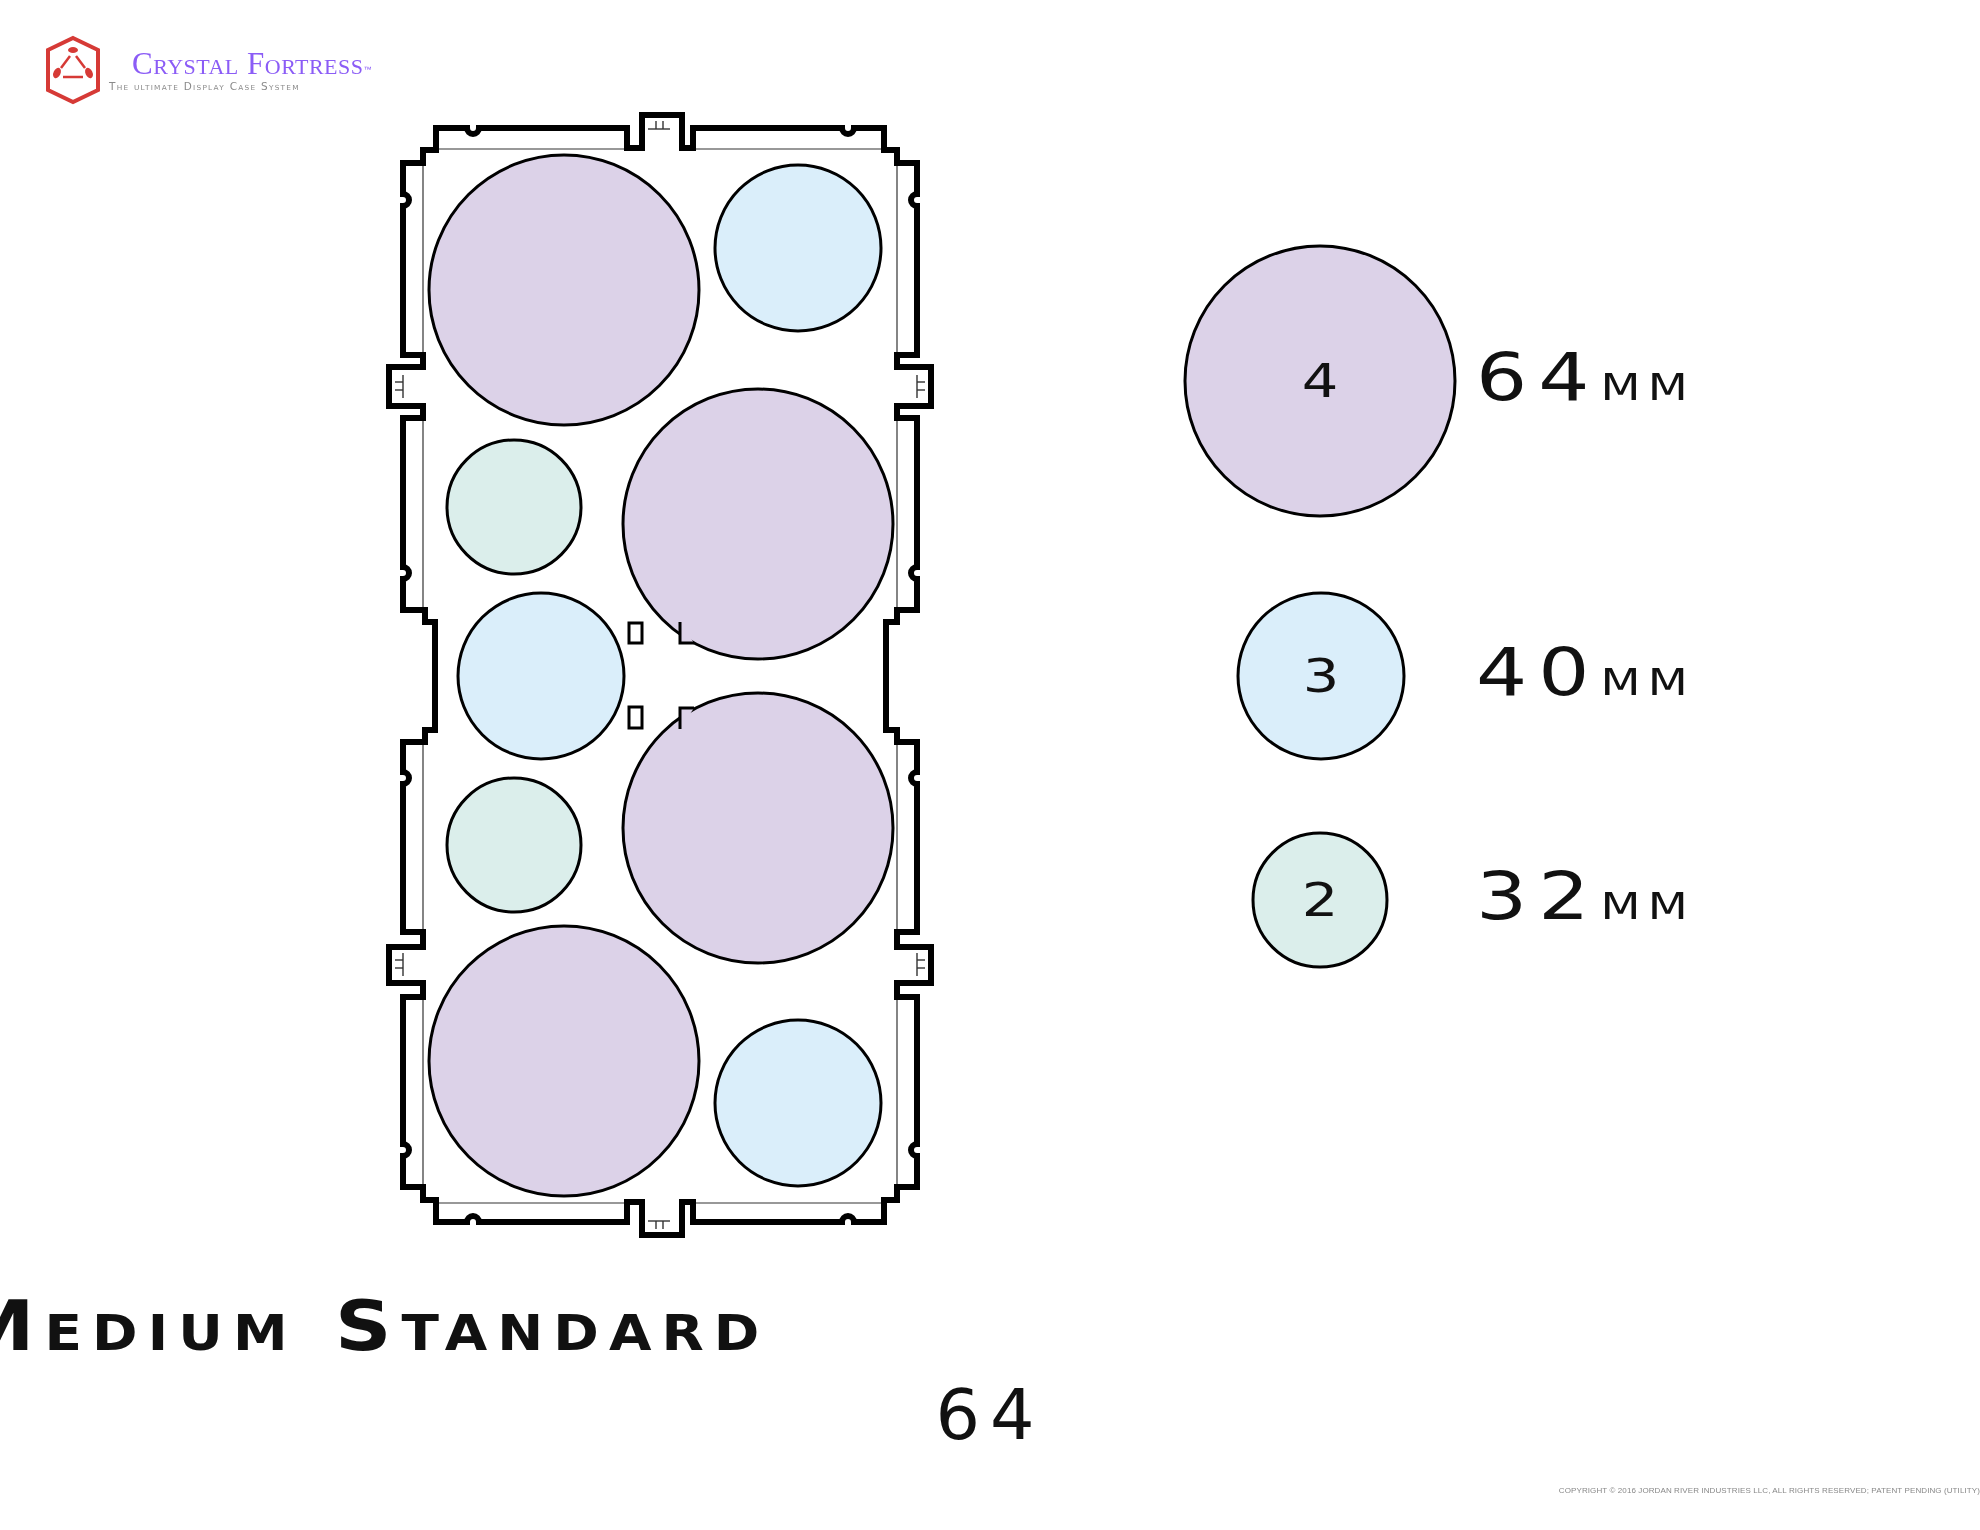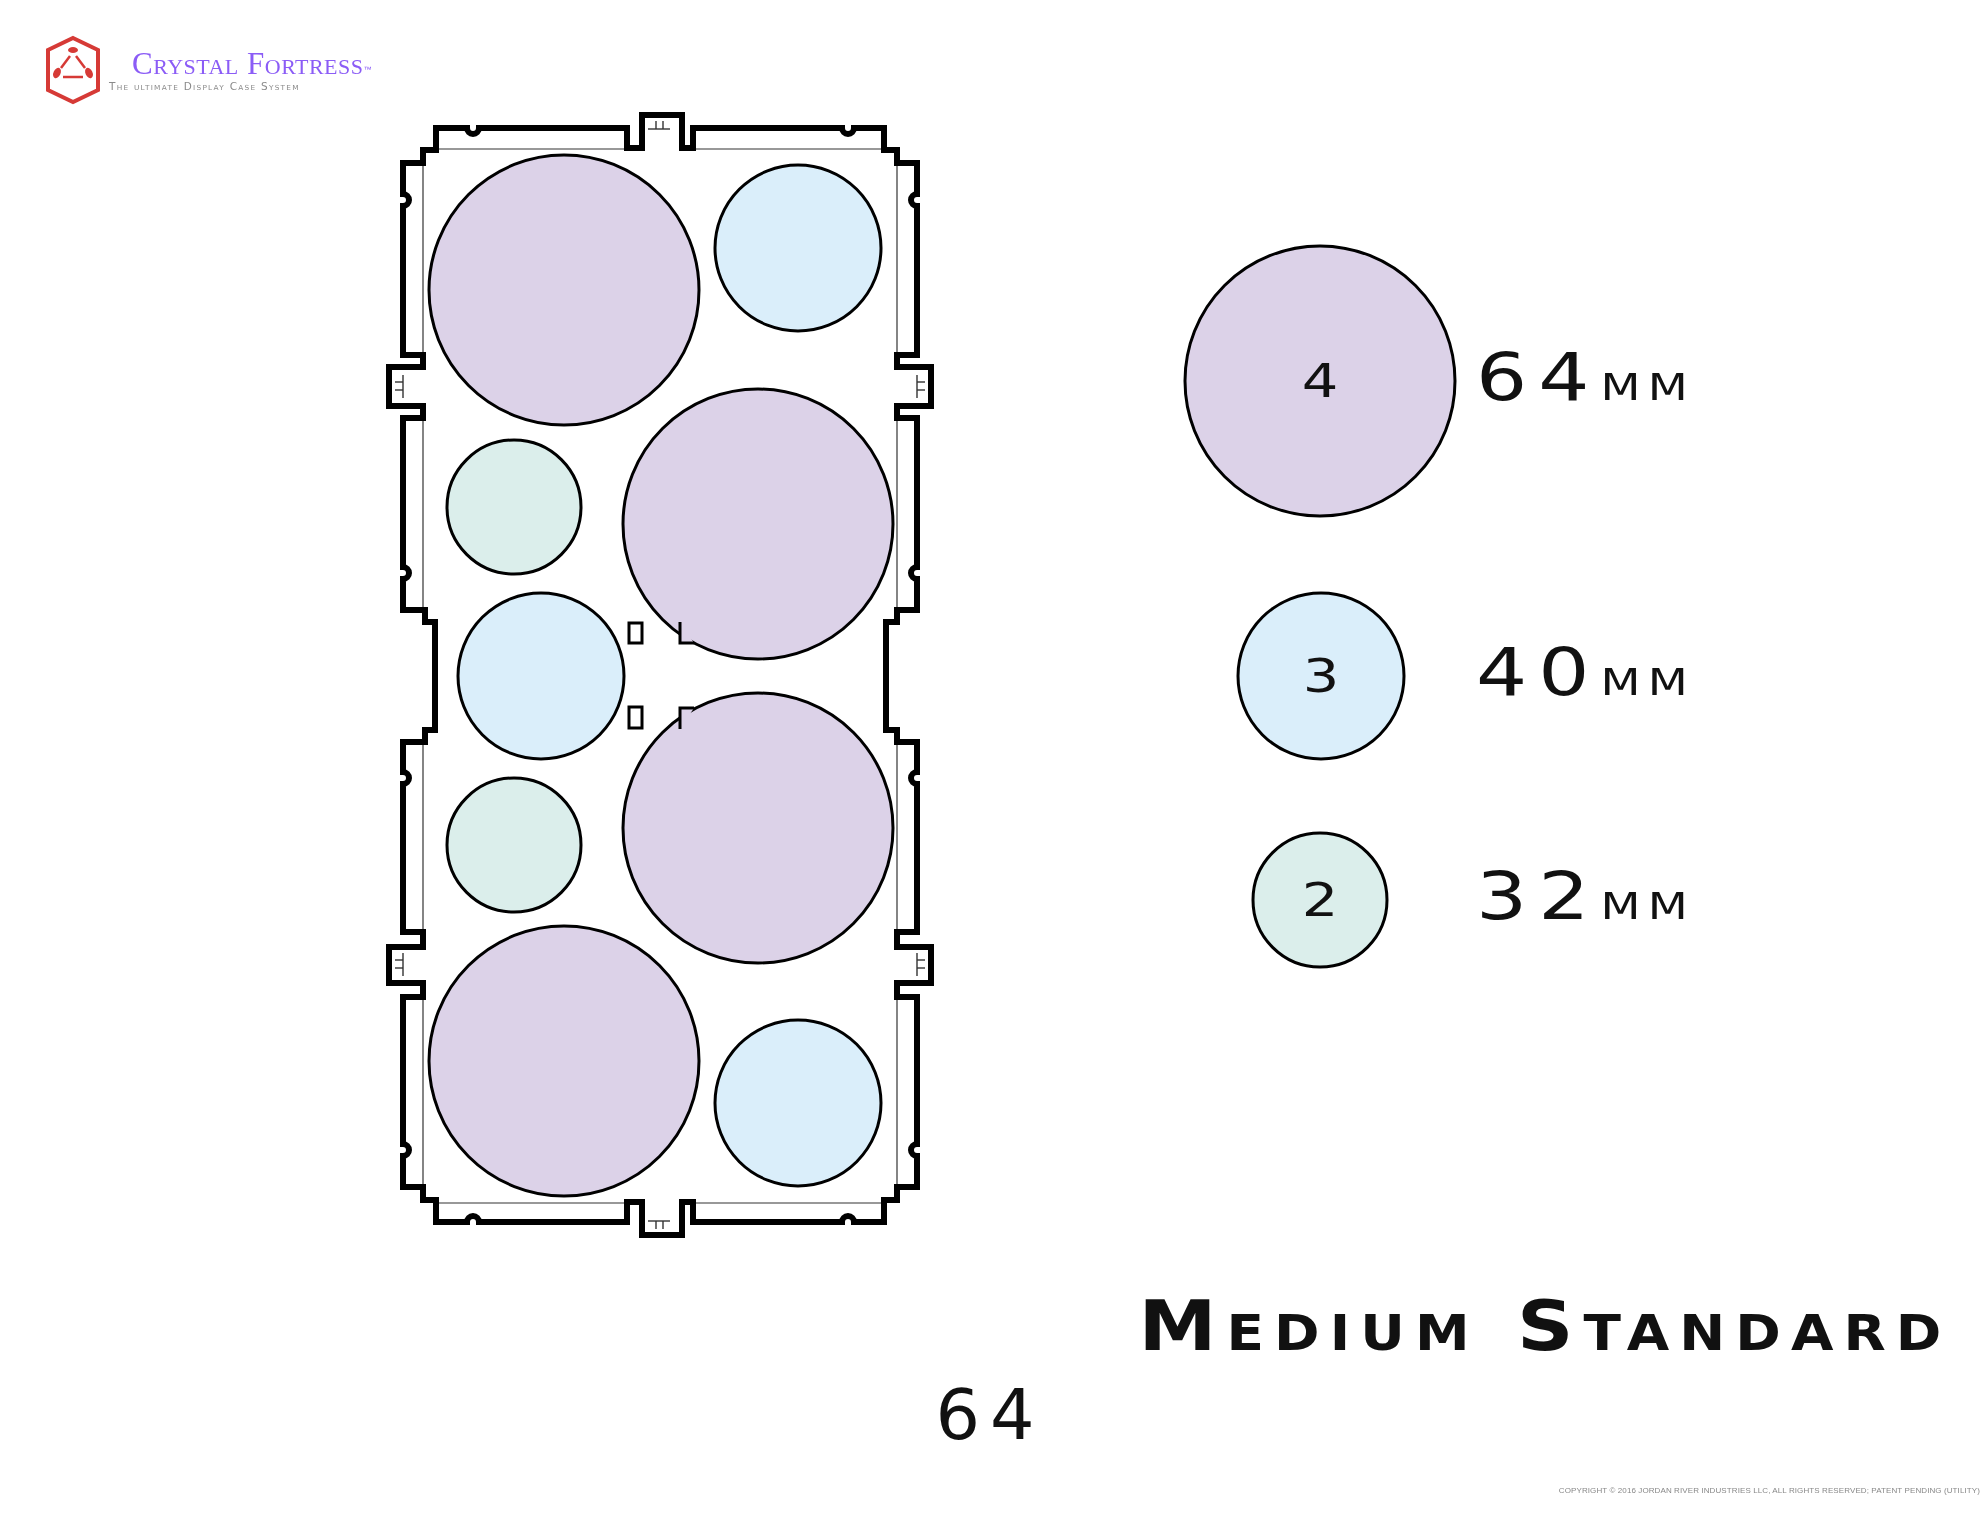--- a/index.html
+++ b/index.html
@@ -9,21 +9,21 @@
     .logo-title { position: absolute; left: 96px; top: 47px; font-family: "Liberation Serif", "DejaVu Serif", serif;
                   font-size: 31px; color: #8b5cf6; letter-spacing: 0.5px; white-space: nowrap; font-variant: small-caps; line-height: 34px; margin-left: 36px; }
     .logo-title sup { font-size: 8px; vertical-align: top; position: relative; top: 6px; font-family: "Liberation Sans", sans-serif; }
     .logo-sub { position: absolute; left: 109px; top: 81px; font-family: "DejaVu Sans", sans-serif; font-size: 10px;
                 color: #8a8a8a; letter-spacing: 1.2px; white-space: nowrap; font-variant: small-caps; line-height: 11px; transform: scaleX(1.05); transform-origin: left top; }
     .legend-label { position: absolute; font-family: "DejaVu Sans", sans-serif; color: #111; white-space: nowrap;
                     font-size: 66px; letter-spacing: 9px; line-height: 70px; transform: scaleX(1.22); transform-origin: left top; }
     .legend-label .unit { font-size: 54px; letter-spacing: 6px; }
     .legend-num { position: absolute; width: 80px; margin-left: -40px; text-align: center;
                   font-family: "DejaVu Sans", sans-serif; font-size: 46px; color: #111; line-height: 50px; transform: scaleX(1.25); }
-    .title-main { position: absolute; left: 0; width: 1908px; top: 1288px; text-align: right;
+    .title-main { position: absolute; left: 0; width: 1908px; top: 1288px; text-align: left;
                   font-family: "DejaVu Sans", sans-serif; font-weight: bold; font-size: 70px; color: #111;
                   letter-spacing: 9px; font-variant: small-caps; line-height: 76px; }
     .title-main span { display: inline-block; transform: scaleX(1.12); }
     .title-num { position: absolute; left: 0; width: 1980px; top: 1377px; text-align: center;
                  font-family: "DejaVu Sans", sans-serif; font-size: 70px; color: #111; letter-spacing: 10px; line-height: 76px; }
     .copyright { position: absolute; left: 0; width: 1980px; top: 1486px; text-align: right;
                  font-family: "Liberation Sans", sans-serif; font-size: 8px; color: #888; letter-spacing: 0.1px; line-height: 10px; }
   </style>
 </head>
 <body>

